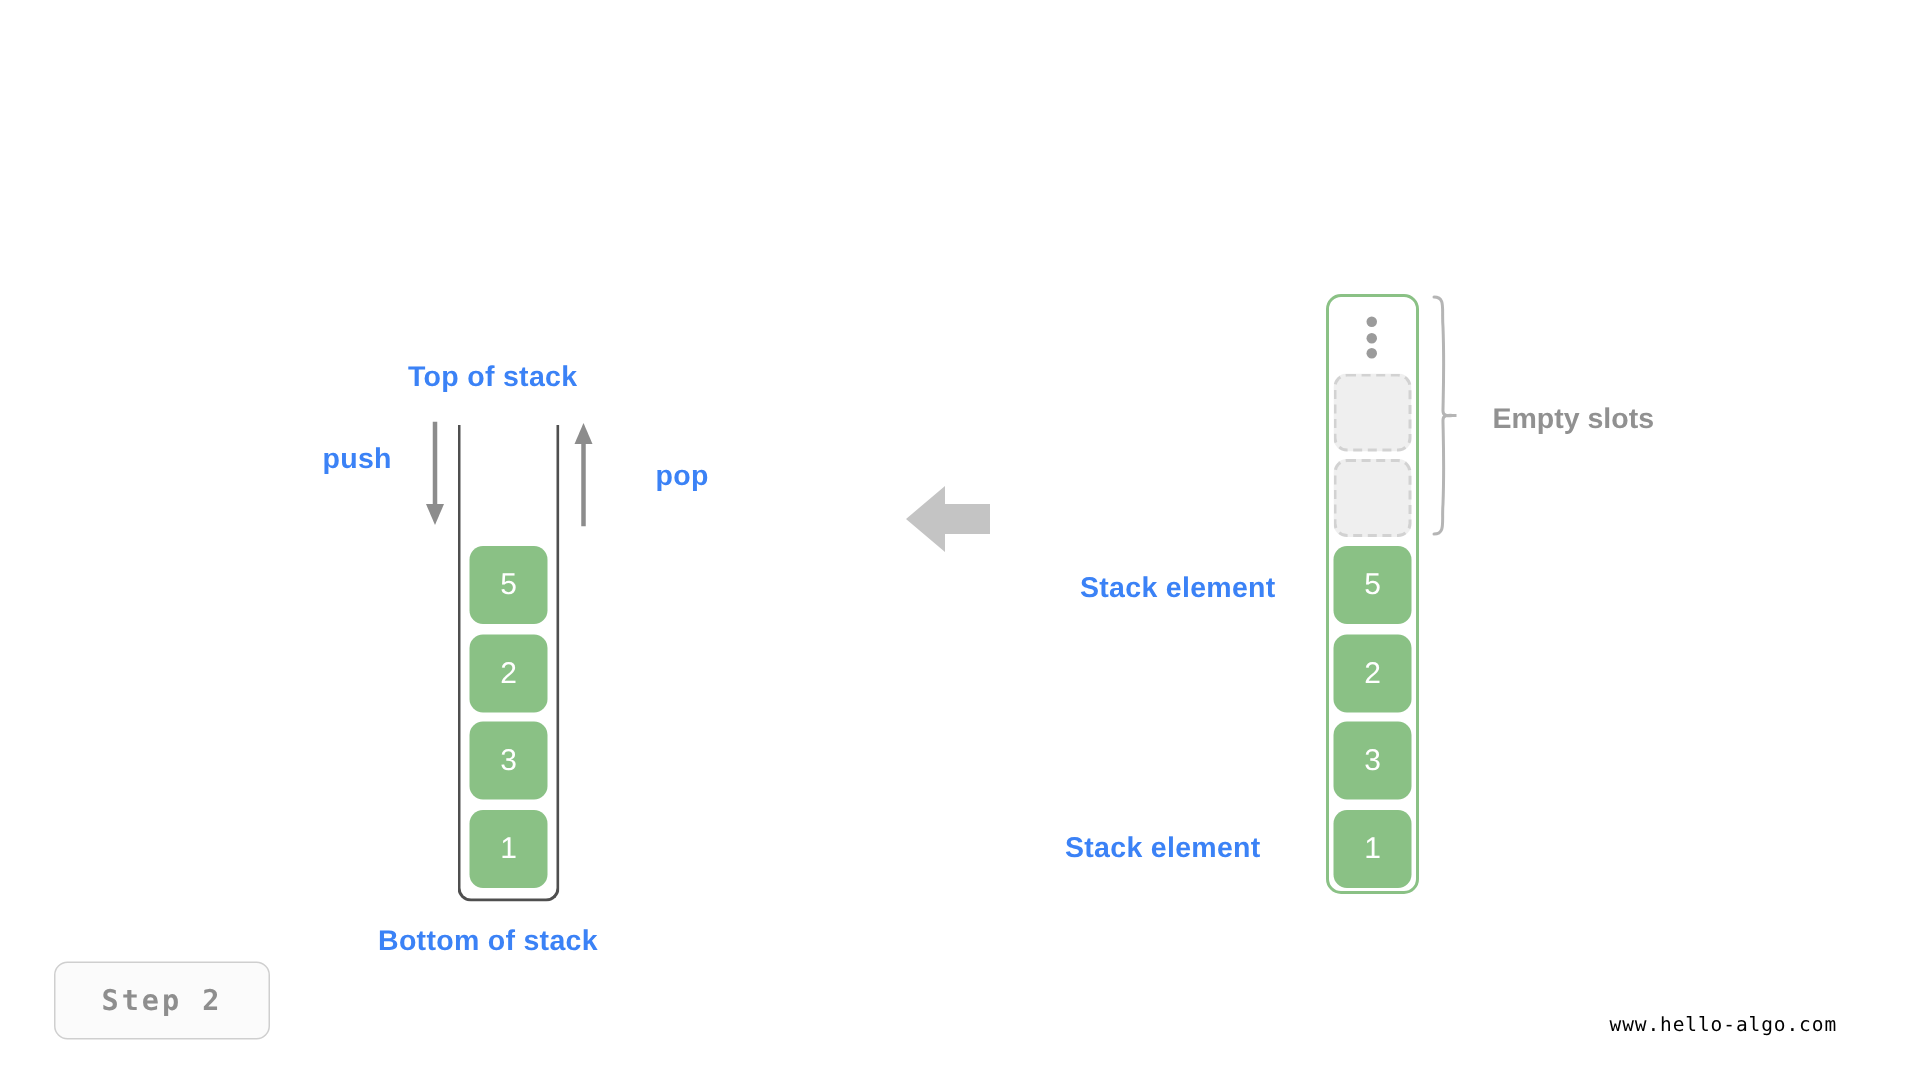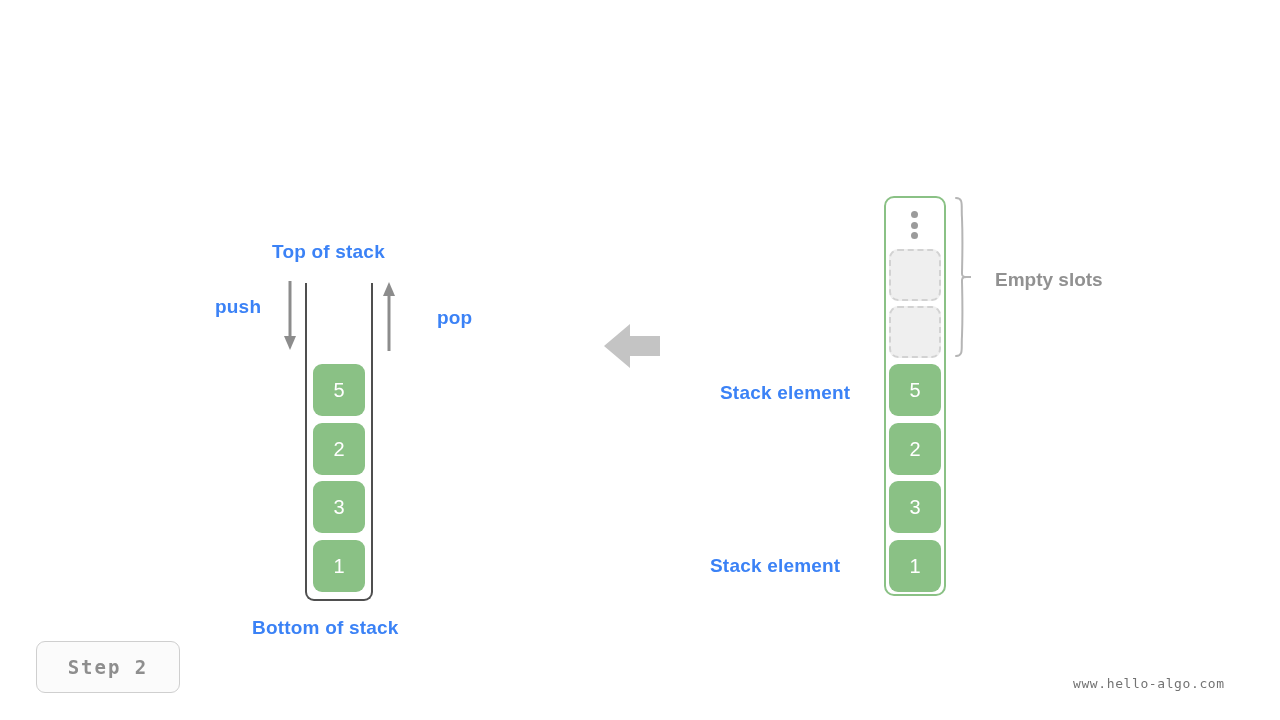--- a/index.html
+++ b/index.html
@@ -165,21 +165,21 @@
     color: #8e8e8e;
   }
 
   
   #watermark {
     position: absolute;
     left: 1073px;
     top: 676px;
     font-family: "DejaVu Sans Mono", monospace;
     font-size: 13px;
-    color: #737373;
+    color: #000000;
     letter-spacing: 0.6px;
     white-space: nowrap;
   }
 </style>
 </head>
 <body>
 
 <div id="canvas">
 
   <div class="lbl-bold" style="left:272px; top:241px;">Top of stack</div>

